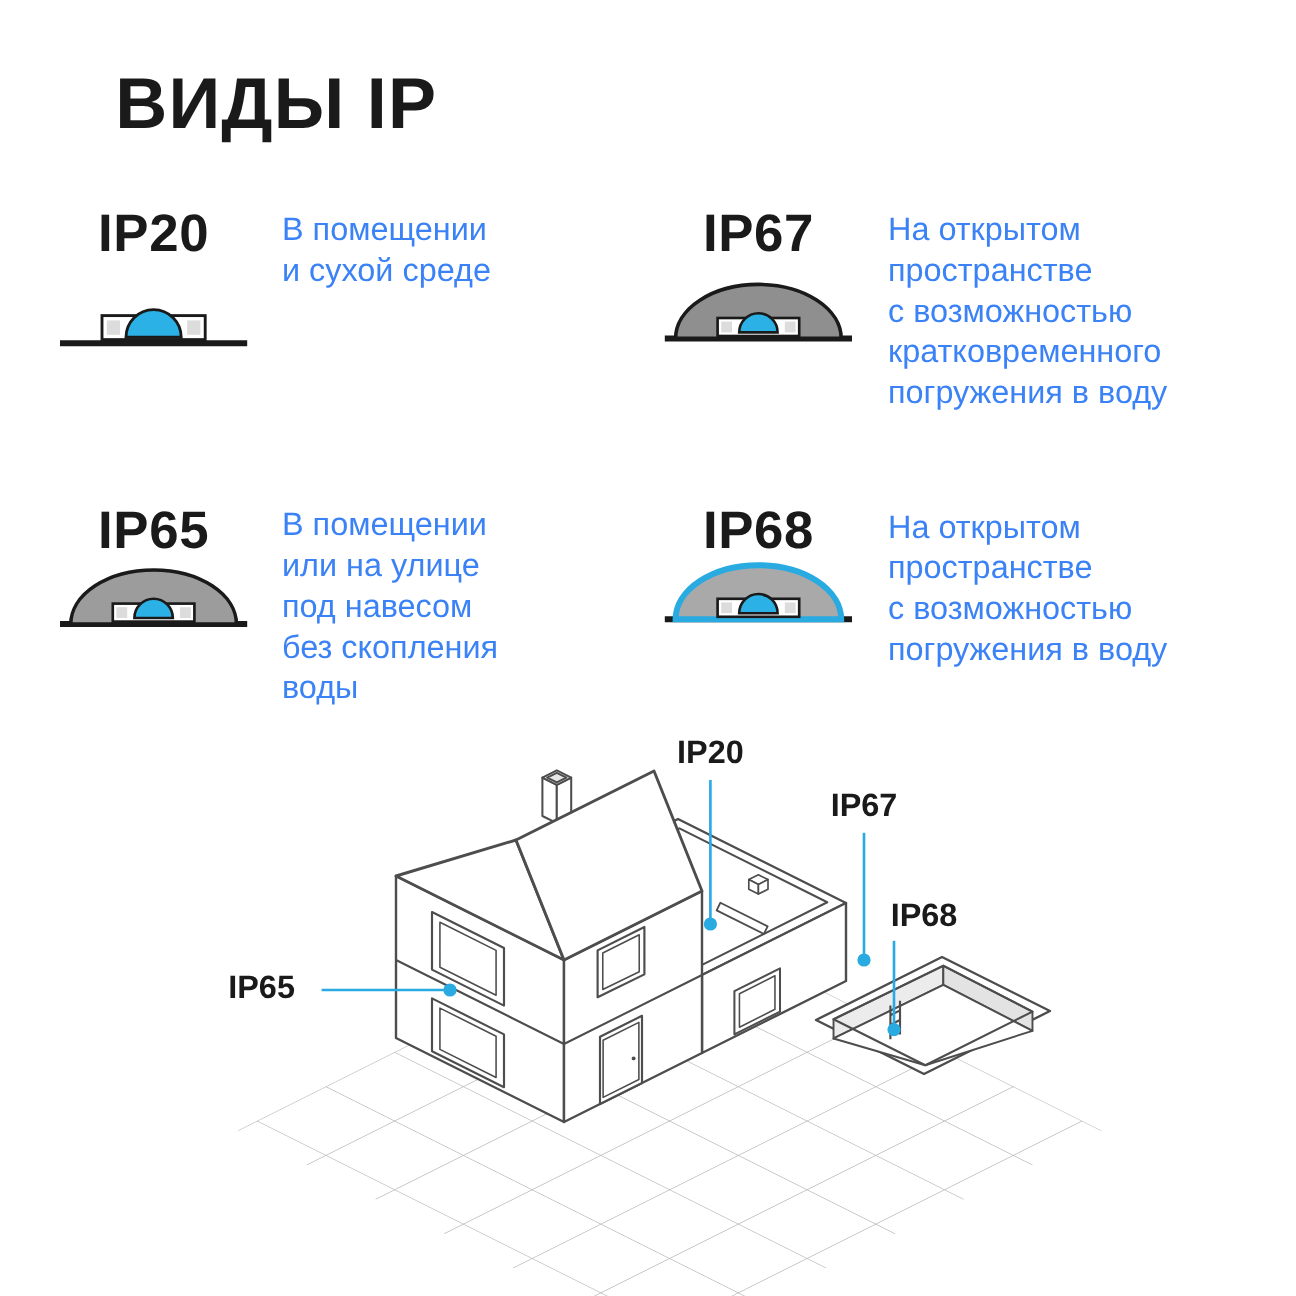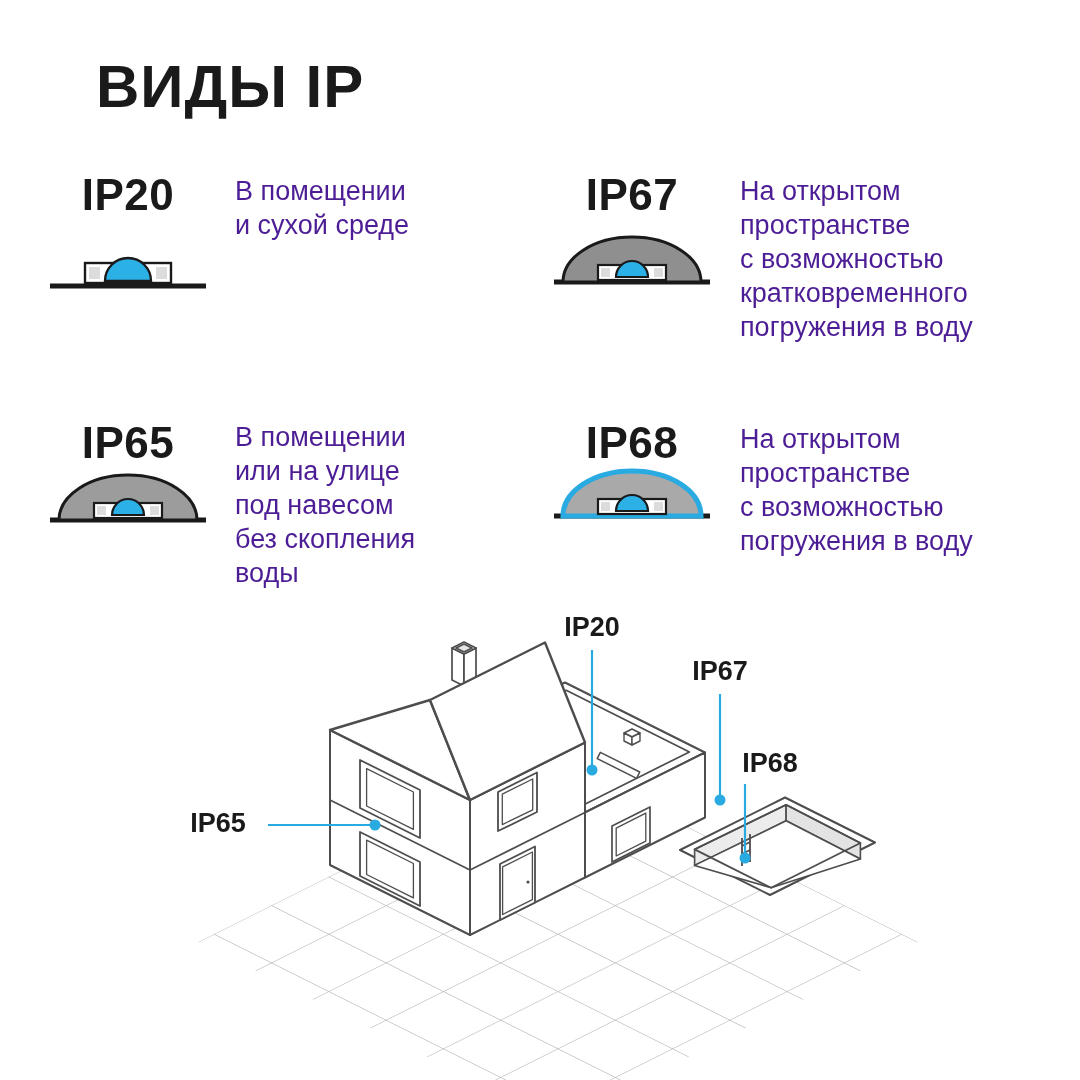--- a/index.html
+++ b/index.html
@@ -1,21 +1,21 @@
 <!DOCTYPE html>
 <html><head>
 <meta charset="utf-8">
 <style>
   html,body{margin:0;padding:0;background:#fff;}
   .canvas{position:relative;width:1080px;height:1080px;background:#fff;overflow:hidden;
           font-family:"Liberation Sans",sans-serif;color:#1a1a1a;}
   .abs{position:absolute;}
   .title{font-size:60px;font-weight:800;letter-spacing:1px;}
   .code{font-size:44px;font-weight:800;text-align:center;letter-spacing:0.5px;}
-  .desc{font-size:27px;line-height:34px;white-space:pre-line;color:#4c1d95;}
+  .desc{font-size:27px;line-height:34px;white-space:pre-line;color:#3b82f6;}
   .dlabel{font-size:27px;font-weight:800;text-align:center;}
   svg{display:block;}
 </style>
 </head>
 <body>
 
 <div class="canvas">
 
   <div class="abs title" style="left:55px;top:52px;margin-left:41px;">ВИДЫ IP</div>
 

